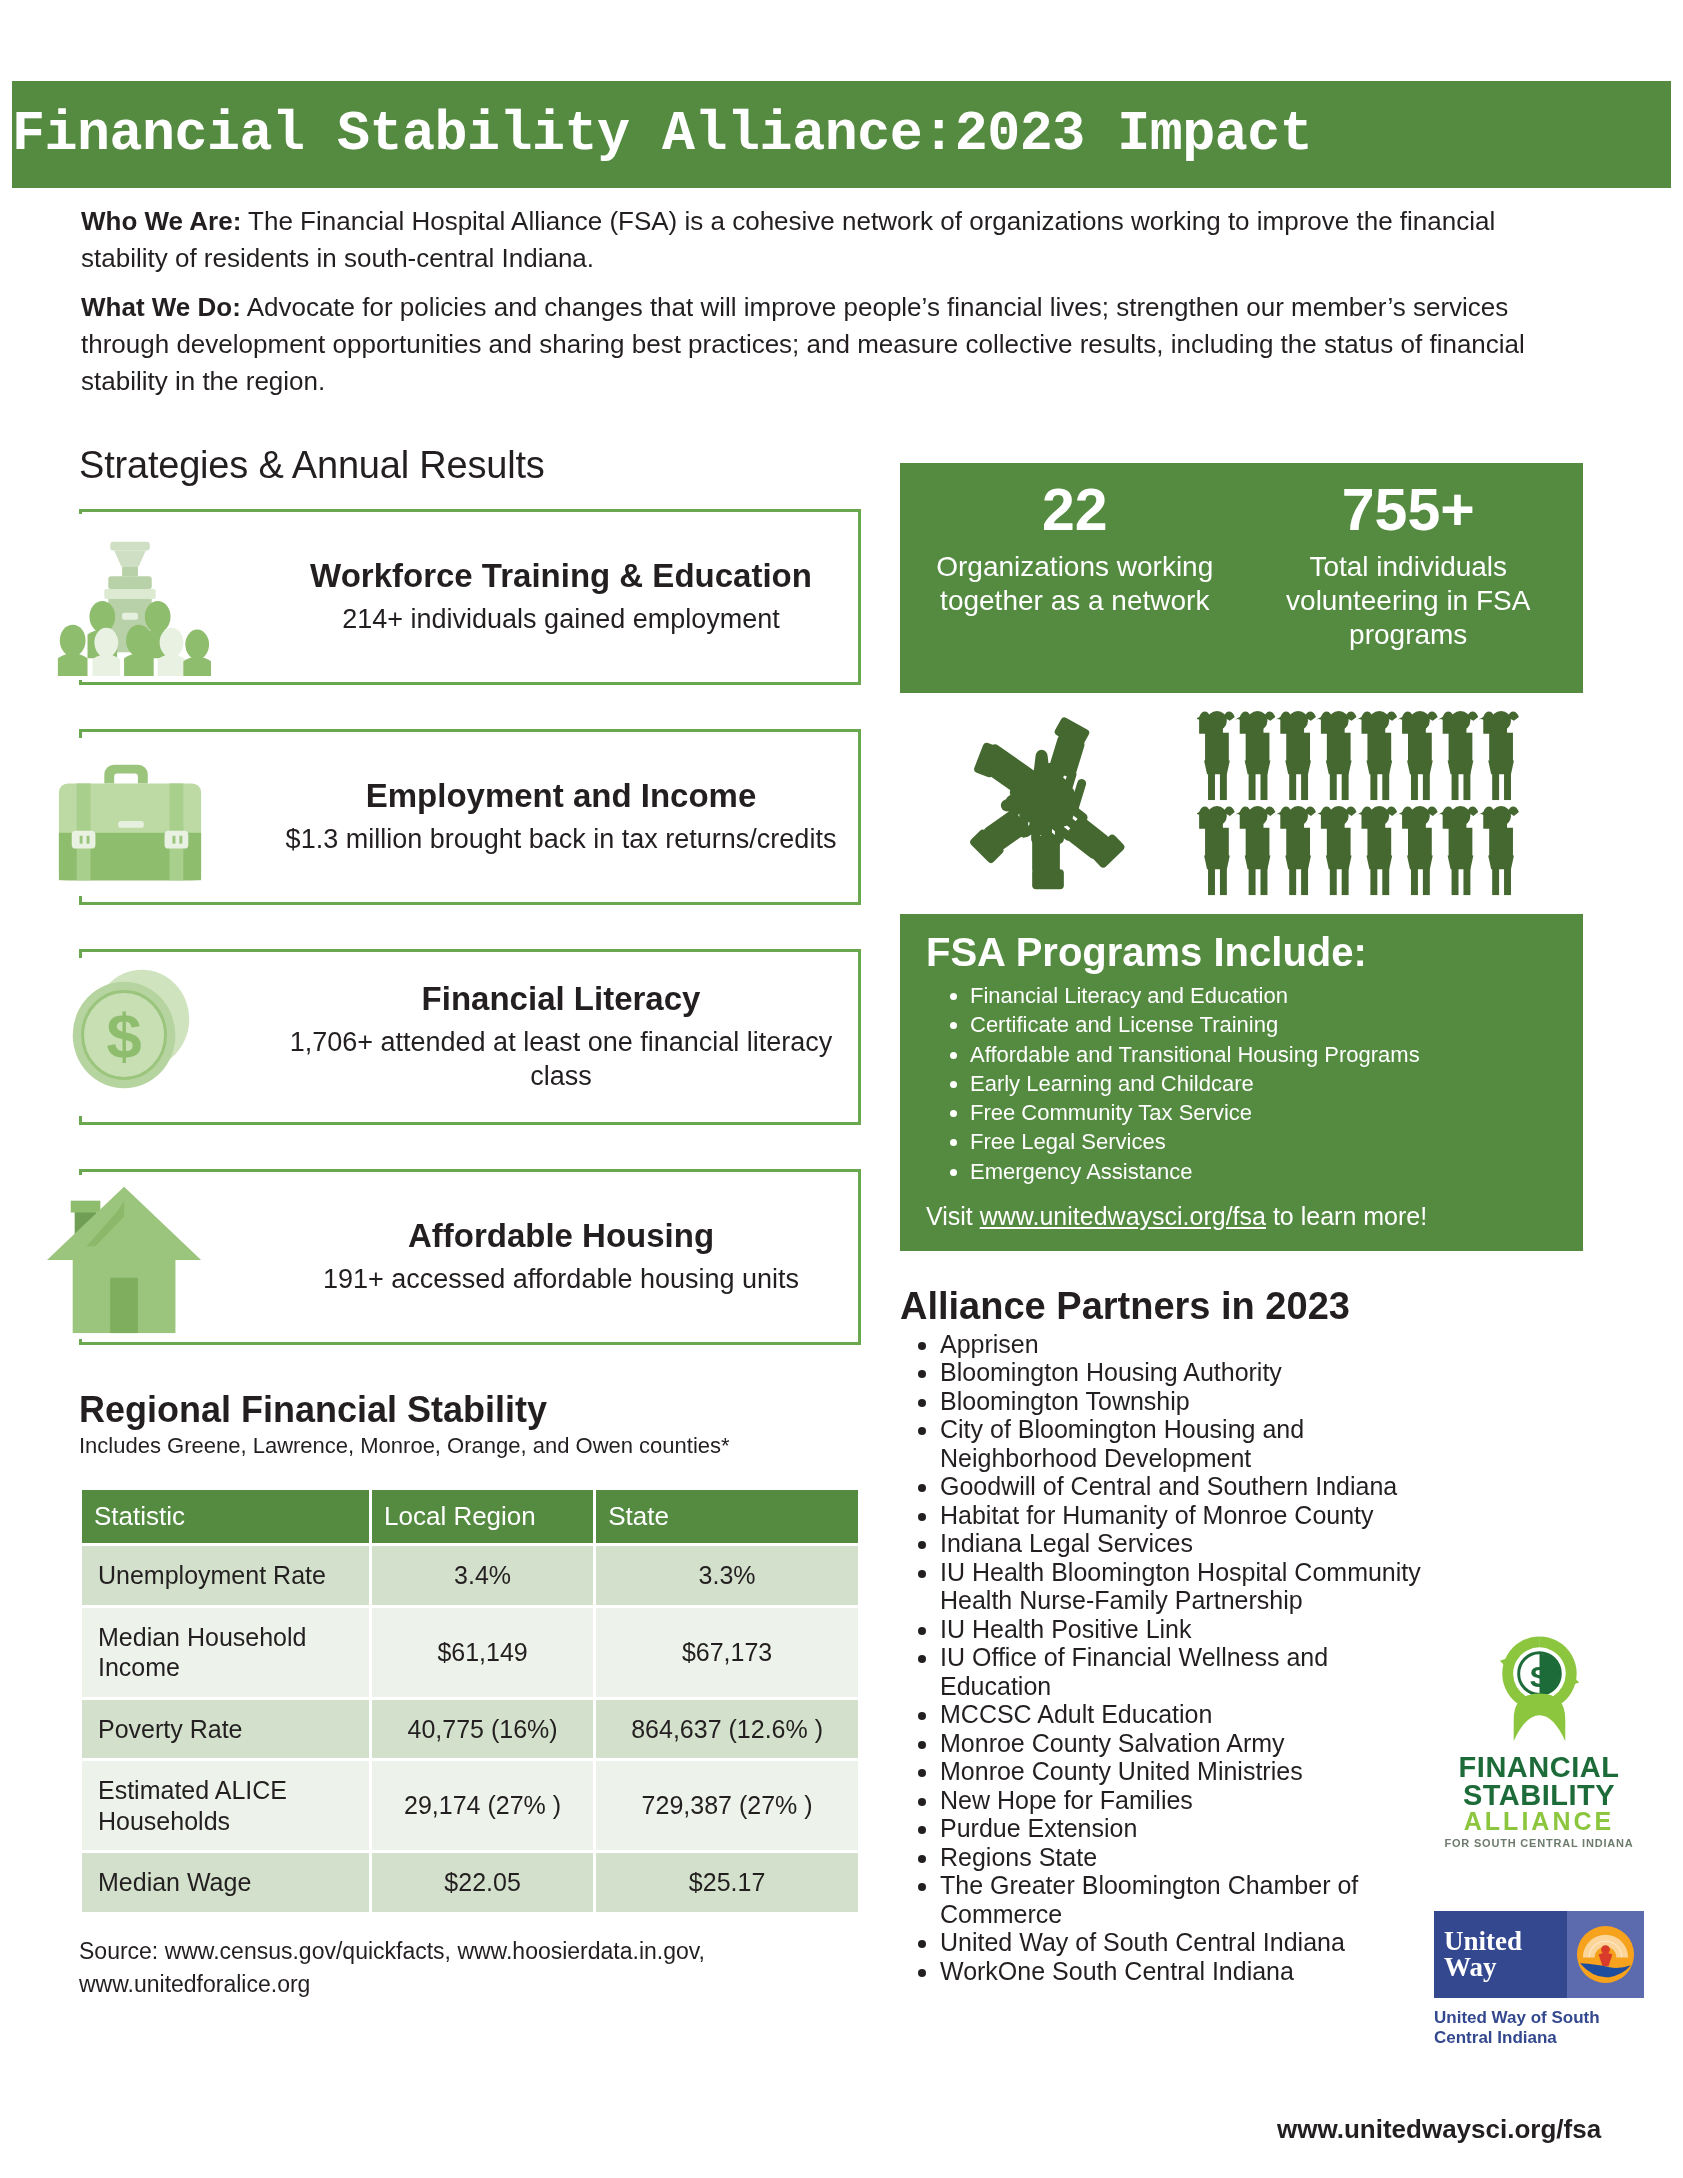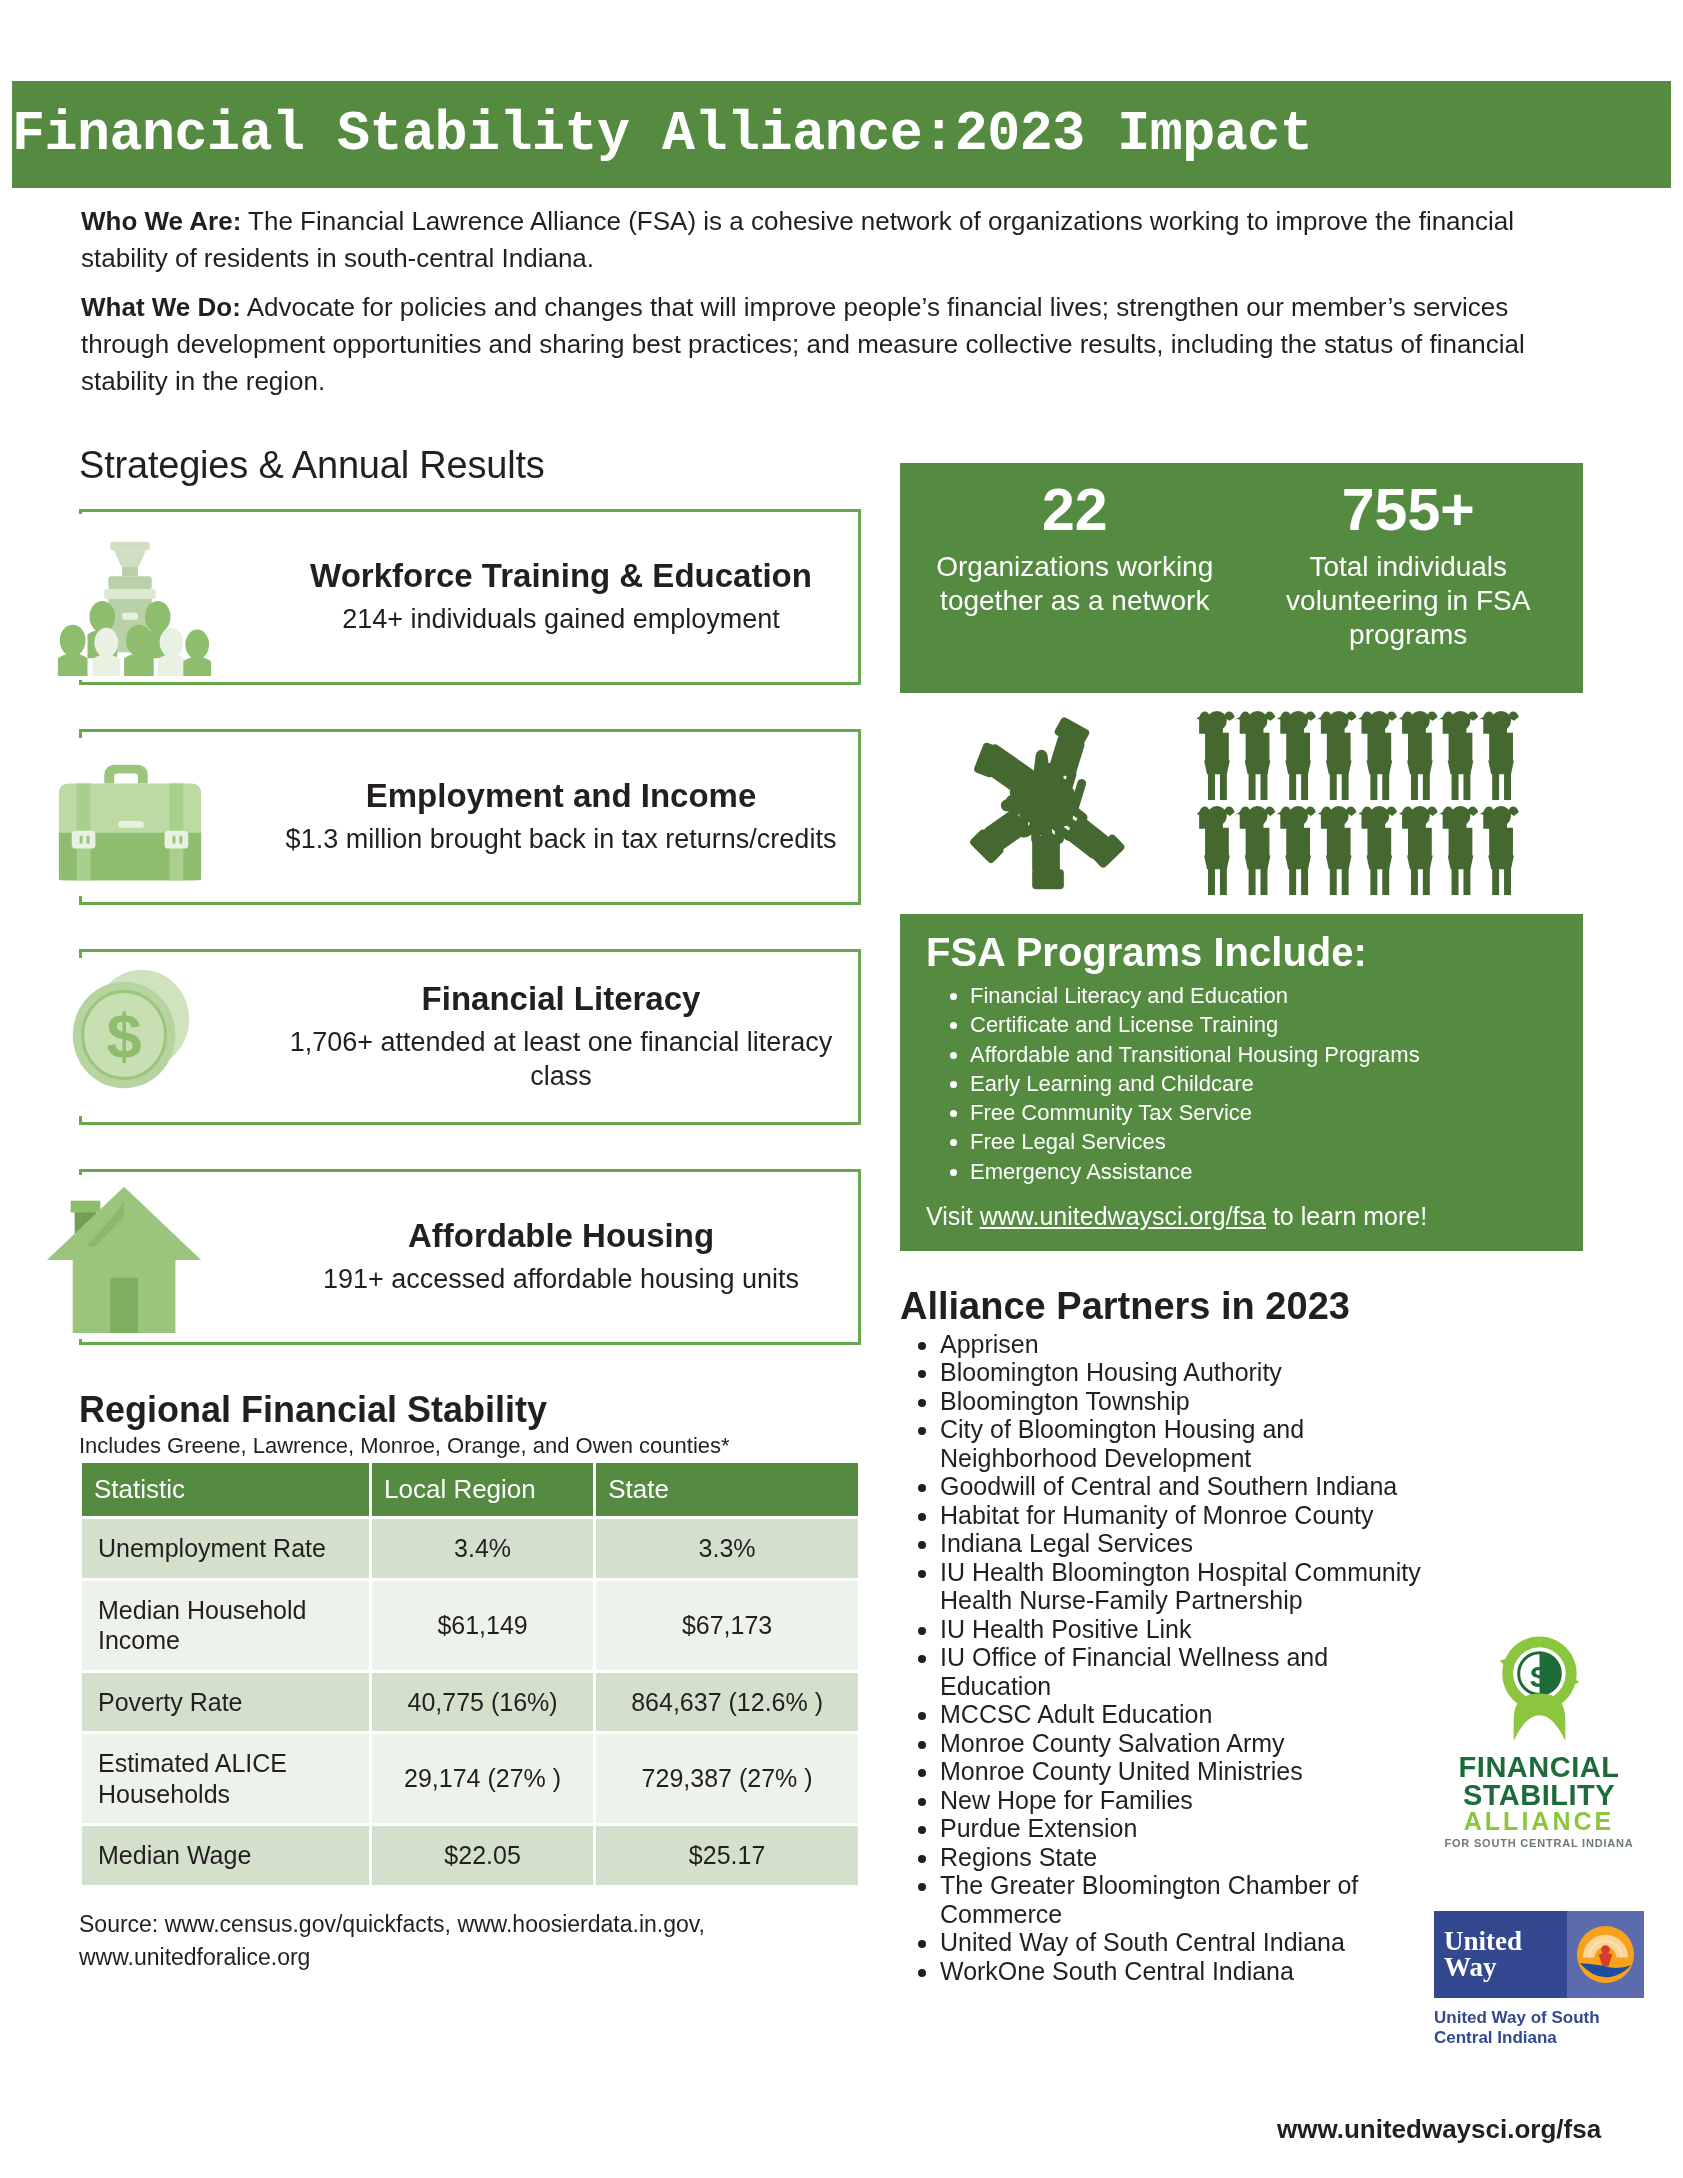--- a/index.html
+++ b/index.html
@@ -56,21 +56,21 @@
     position: absolute;
     left: -36px; top: 50%;
     transform: translateY(-50%);
     width: 168px; height: 170px;
     display: flex; align-items: center; justify-content: center;
   }
   .strategy-icon svg { display: block; }
 
   
   .table-head { font-size: 36px; font-weight: bold; margin-top: 4px; }
-  .table-sub { font-size: 22px; margin-top: 2px; margin-bottom: 1px; }
+  .table-sub { font-size: 22px; margin-top: 2px; margin-bottom: 28px; }
   table.stats { border-collapse: separate; border-spacing: 3px; width: 782px; }
   table.stats th {
     background: #558b41; color: #fff; font-size: 26px; font-weight: normal;
     text-align: left; padding: 11px 12px;
   }
   table.stats th.c2, table.stats th.c3 { text-align: left; }
   table.stats td {
     font-size: 25px; padding: 14px 16px; vertical-align: middle;
     line-height: 1.22;
   }
@@ -132,21 +132,21 @@
 </style>
 </head>
 <body>
 
 <div class="header-band">
   <div class="header-title">Financial Stability Alliance:2023 Impact</div>
 </div>
 
 <div class="intro">
   <p>
-    <span class="lead">Who We Are:</span><span> The Financial Lawrence Alliance (FSA) is a cohesive network of organizations working to improve the financial stability of residents in south-central Indiana.</span>
+    <span class="lead">Who We Are:</span><span> The Financial Hospital Alliance (FSA) is a cohesive network of organizations working to improve the financial stability of residents in south-central Indiana.</span>
   </p>
   <p>
     <span class="lead">What We Do:</span><span> Advocate for policies and changes that will improve people’s financial lives; strengthen our member’s services through development opportunities and sharing best practices; and measure collective results, including the status of financial stability in the region.</span>
   </p>
 </div>
 
 <div class="left-col">
 
   <div class="section-head">Strategies &amp; Annual Results</div>
 

